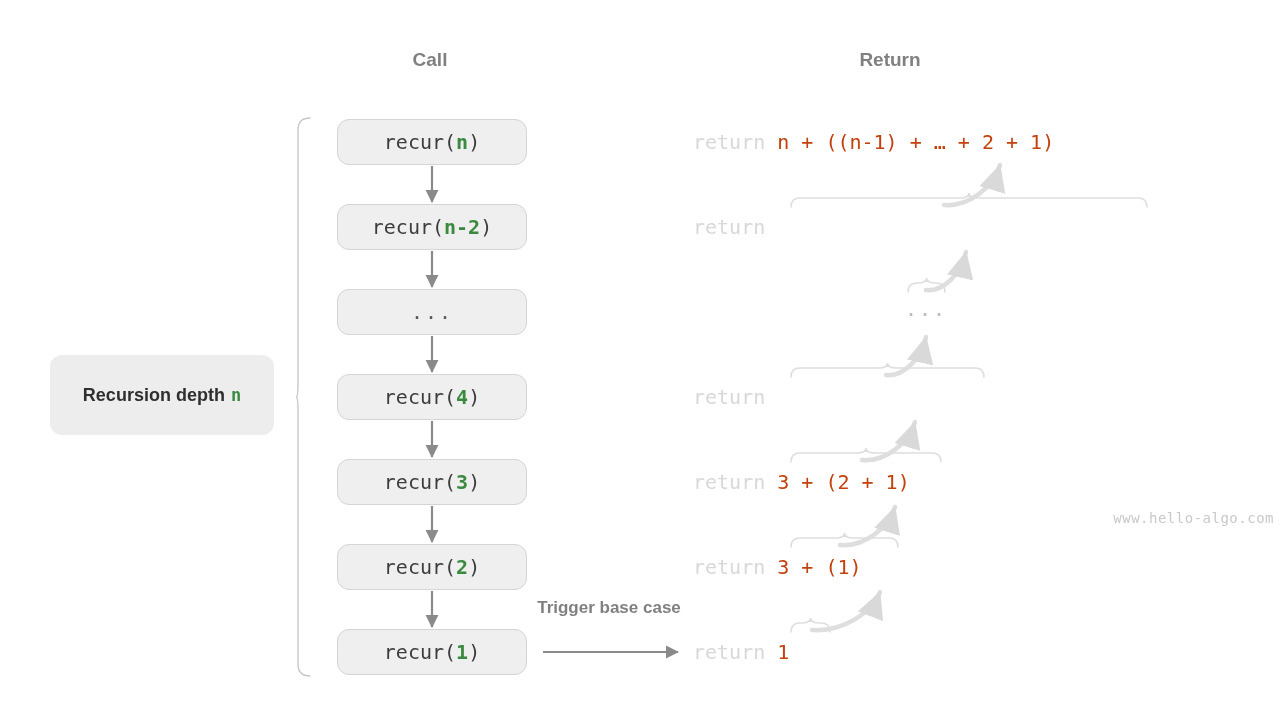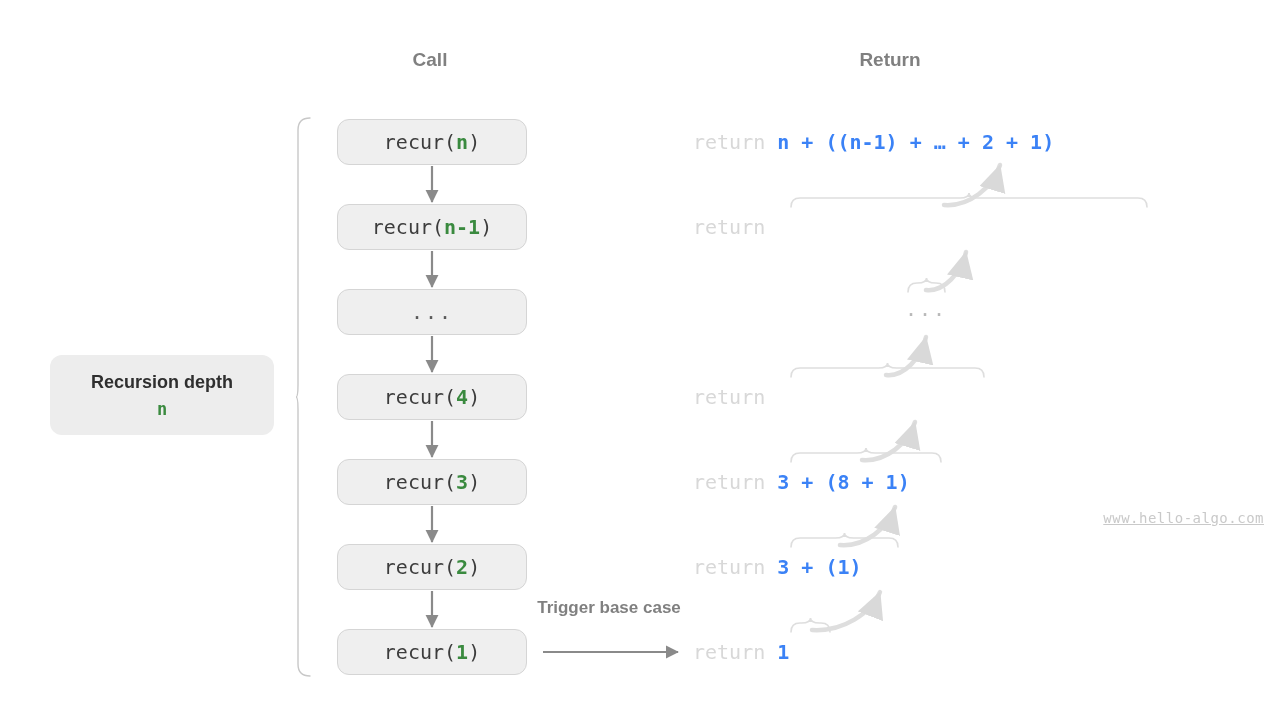--- a/index.html
+++ b/index.html
@@ -75,21 +75,20 @@
   #depth-box {
     position: absolute;
     left: 50px;
     top: 355px;
     width: 224px;
     height: 80px;
     box-sizing: border-box;
     background: #ededed;
     border-radius: 12px;
     display: flex;
-    flex-direction: column;
     align-items: center;
     justify-content: center;
     gap: 6px;
   }
   #depth-box .depth-title {
     font-family: "Liberation Sans", sans-serif;
     font-weight: bold;
     font-size: 18px;
     color: #2f2f2f;
     white-space: nowrap;
@@ -123,45 +122,44 @@
     display: flex;
     align-items: center;
     font-family: "DejaVu Sans Mono", "Liberation Mono", monospace;
     font-size: 20px;
     white-space: nowrap;
   }
   .return-row .kw {
     color: #d8d8d8;
   }
   .return-row .expr {
-    color: #3b82f6;
-    font-weight: bold;
+    color: #c2410c;
+    font-weight: normal;
     margin-left: 0.6em;
   }
   .return-dots {
     position: absolute;
     font-family: "DejaVu Sans Mono", "Liberation Mono", monospace;
     font-size: 20px;
     color: #b9b9b9;
     letter-spacing: 2px;
     transform: translateX(-50%);
     white-space: nowrap;
   }
 
   
   #watermark {
     position: absolute;
-    right: 16px;
+    right: 6px;
     bottom: 14px;
     font-family: "DejaVu Sans Mono", "Liberation Mono", monospace;
     font-size: 14px;
     color: #c9c9c9;
     letter-spacing: 0.5px;
     white-space: nowrap;
-    text-decoration: underline;
   }
 </style>
 </head>
 <body>
 
 <div id="stage">
 
   <svg class="svg-layer" id="svg-layer" viewBox="0 0 1280 720" xmlns="http://www.w3.org/2000/svg">
     <defs>
       <marker id="arrowGray" markerWidth="8" markerHeight="8" refX="5.6" refY="3" orient="auto">
@@ -214,21 +212,21 @@
   <div id="trigger-label">Trigger base case</div>
 
   <div id="call-column">
       <div class="call-box" style="top: 119px;">
         <span>recur(</span>
         <span class="arg">n</span>
         <span>)</span>
       </div>
       <div class="call-box" style="top: 204px;">
         <span>recur(</span>
-        <span class="arg">n-1</span>
+        <span class="arg">n-2</span>
         <span>)</span>
       </div>
       <div class="call-box ellipsis" style="top: 289px;">
         <span>...</span>
       </div>
       <div class="call-box" style="top: 374px;">
         <span>recur(</span>
         <span class="arg">4</span>
         <span>)</span>
       </div>
@@ -256,21 +254,21 @@
       </div>
       <div class="return-row" style="top: 212px;">
         <span class="kw">return</span>
       </div>
       <div class="return-dots" style="left: 926px; top: 297px;">...</div>
       <div class="return-row" style="top: 382px;">
         <span class="kw">return</span>
       </div>
       <div class="return-row" style="top: 467px;">
         <span class="kw">return</span>
-        <span class="expr">3 + (8 + 1)</span>
+        <span class="expr">3 + (2 + 1)</span>
       </div>
       <div class="return-row" style="top: 552px;">
         <span class="kw">return</span>
         <span class="expr">3 + (1)</span>
       </div>
       <div class="return-row" style="top: 637px;">
         <span class="kw">return</span>
         <span class="expr">1</span>
       </div>
     </div>

